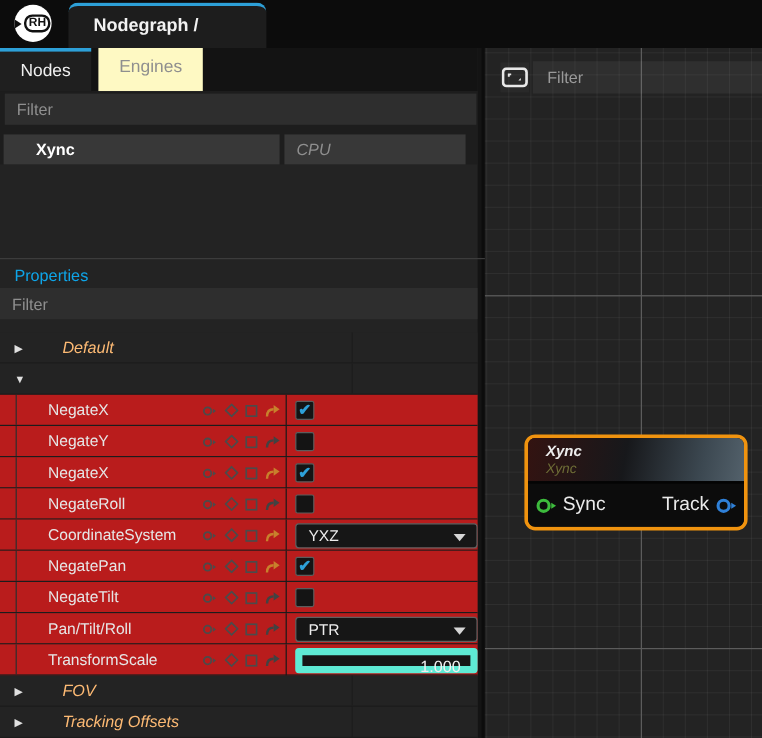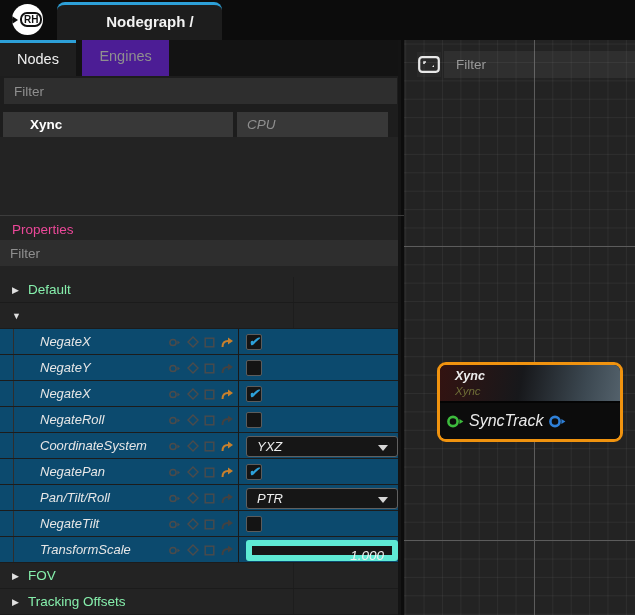--- a/index.html
+++ b/index.html
@@ -1,50 +1,50 @@
 <!DOCTYPE html>
 <html><head>
 <meta charset="utf-8">
 <style>
   html,body{margin:0;padding:0;background:#0c0c0c;}
   *{box-sizing:border-box;font-family:"Liberation Sans",sans-serif;}
   .app{position:relative;width:635px;height:615px;background:#0c0c0c;overflow:hidden;}
 
   
-  .titlebar{position:absolute;left:0;top:0;width:635px;height:40px;background:#0c0c0c;text-align:center;}
+  .titlebar{position:absolute;left:0;top:0;width:635px;height:40px;background:#0c0c0c;}
   .logo{position:absolute;left:12px;top:4px;width:31px;height:31px;border-radius:50%;background:#ffffff;overflow:hidden;}
   .logo:before{content:'';position:absolute;left:-3px;top:9.5px;border-top:6px solid transparent;border-bottom:6px solid transparent;border-left:9px solid #0c0c0c;}
   .logo-text{position:absolute;left:8px;top:8px;font-size:10px;font-weight:bold;color:#111;border:2px solid #111;border-radius:7px;padding:0 2px;line-height:11px;}
   .doc-tab{position:absolute;left:57px;top:2px;width:165px;height:38px;background:#1d1d1d;border-top:3px solid #2da0d8;border-radius:8px 8px 0 0;color:#f2f2f2;font-size:15px;font-weight:bold;line-height:34px;padding-left:21px;}
 
   
   .left-panel{position:absolute;left:0;top:40px;width:401px;height:575px;background:#232323;border-right:3px solid #141414;}
   .panel-tabs{position:absolute;left:0;top:0;width:100%;height:36px;background:#131313;}
   .ptab{display:inline-block;height:36px;line-height:33px;padding:0 17px;font-size:14.5px;vertical-align:top;cursor:default;}
   .ptab.active{background:#1f1f1f;border-top:3px solid #2da0d8;color:#f0f0f0;}
-  .ptab.inactive{background:#4c1d95;color:#8f8f8f;margin-left:2px;}
+  .ptab.inactive{background:#fef9c3;color:#8f8f8f;margin-left:2px;}
   .filter-strip{position:absolute;left:0;top:36px;width:100%;height:36px;background:#1d1d1d;}
   input{outline:none;border:none;}
   .filter-input{position:absolute;background:#2e2e2e;color:#dcdcdc;font-size:13.5px;padding:0 10px;}
   .filter-input::placeholder{color:#8f8f8f;}
   .top-filter{left:4px;top:38px;width:393px;height:26px;}
   .node-row{position:absolute;left:0;top:72px;width:398px;height:25px;background:#1d1d1d;}
   .node-row .cell{position:absolute;top:0;height:25px;background:#383838;line-height:25px;}
   .cell-name{left:3px;width:230px;color:#ffffff;font-weight:bold;font-size:13.5px;padding-left:27px;}
   .cell-engine{left:237px;width:151px;color:#8f8f8f;font-style:italic;font-size:13.5px;padding-left:10px;}
-  .props-header{position:absolute;left:0;top:175px;width:478px;height:25px;border-top:1px solid #3c3c3c;color:#ec4899;font-size:13.5px;padding:6px 0 0 12px;}
+  .props-header{position:absolute;left:0;top:175px;width:478px;height:25px;border-top:1px solid #3c3c3c;color:#0ea5e9;font-size:13.5px;padding:6px 0 0 12px;}
   .props-filter{left:0;top:200px;width:398px;height:26px;}
   .prop-tree{position:absolute;left:0;top:237px;width:398px;}
 
   .group-row{position:relative;height:26px;background:#232323;border-bottom:1px solid #1b1b1b;}
   .group-row:after{content:'';position:absolute;left:293px;top:0;bottom:0;width:1px;background:#1d1d1d;}
   .tri{position:absolute;left:12px;top:0;line-height:26px;font-size:9px;color:#e0e0e0;}
-  .group-label{position:absolute;left:28px;top:0;line-height:26px;font-size:13.5px;color:#86efac;}
-
-  .prop-row{position:relative;height:26px;background:#0c4a6e;border-bottom:1px solid #1c1c1c;font-style:italic;}
+  .group-label{position:absolute;left:52px;top:0;line-height:26px;font-size:13.5px;color:#fdba74;font-style:italic;}
+
+  .prop-row{position:relative;height:26px;background:#b91c1c;border-bottom:1px solid #1c1c1c;}
   .prop-row:before{content:'';position:absolute;left:13px;top:0;bottom:0;width:1px;background:#2e2e2e;}
   .prop-label{position:absolute;left:40px;top:0;line-height:26px;font-size:13px;color:#e6e6e6;}
   .icons{position:absolute;left:168px;top:0;height:26px;display:flex;align-items:center;gap:5px;}
   .icons svg{display:block;}
   .value-col{position:absolute;left:238px;top:0;right:0;height:26px;border-left:1px solid #191919;display:flex;align-items:center;padding-left:7px;}
   .checkbox{width:16px;height:16px;background:#141414;border:1px solid #5c5c5c;border-radius:2px;color:#2da0d8;font-size:13px;line-height:14px;text-align:center;font-weight:bold;}
   .dropdown{position:relative;width:152px;height:21px;background:#161616;border:1px solid #606060;border-radius:3px;color:#ececec;font-size:13px;line-height:19px;padding-left:10px;}
   .dropdown .caret{position:absolute;right:9px;top:8px;width:0;height:0;border-left:5px solid transparent;border-right:5px solid transparent;border-top:6px solid #d6d6d6;}
   .numinput{width:152px;height:21px;background:#161616;border:6px solid #5eead4;border-radius:3px;color:#f0f0f0;font-size:13.5px;line-height:19px;text-align:right;padding-right:8px;}
 
@@ -55,21 +55,21 @@
   .major-v{position:absolute;top:0;bottom:0;width:1px;background:#5c5c5c;}
   .major-h{position:absolute;left:0;right:0;height:1px;background:#5c5c5c;}
   .fit-btn{position:absolute;left:13px;top:12px;width:24px;height:25px;display:flex;align-items:center;justify-content:center;background:rgba(255,255,255,0.03);}
   .canvas-filter{position:absolute;left:40px;top:11px;width:210px;height:27px;background:rgba(255,255,255,0.055);color:#cfcfcf;font-size:13.5px;padding:0 12px;}
   .canvas-filter::placeholder{color:#9a9a9a;}
 
   .gnode{position:absolute;left:33px;top:322px;width:186px;height:80px;border:3px solid #f0930f;border-radius:9px;overflow:hidden;background:#0c0c0c;}
   .node-header{height:36px;background:linear-gradient(100deg,#331311 0%,#17181b 45%,#3c4851 80%,#53616b 100%);padding:4px 0 0 15px;}
   .node-title{font-size:12.5px;font-style:italic;font-weight:bold;color:#ededed;line-height:15px;}
   .node-subtitle{font-size:11.5px;font-style:italic;color:#6e6d36;line-height:14px;}
-  .node-body{height:38px;background:#0c0c0c;border-top:2px solid #040404;display:flex;align-items:center;padding:0 6px;font-style:italic;}
+  .node-body{height:38px;background:#0c0c0c;border-top:2px solid #040404;display:flex;justify-content:space-between;align-items:center;padding:0 6px;}
   .port{display:flex;align-items:center;gap:5px;}
   .port-label{font-size:16px;color:#eaeaea;}
 </style>
 </head>
 <body>
 
 <div class="app">
 
   <div class="titlebar">
     <div class="logo">
@@ -227,61 +227,61 @@
             <svg width="14" height="12" viewBox="0 0 14 12">
               <path d="M2.5 11 C2.5 6.5 4.5 5 8 5" fill="none" stroke="#c8802c" stroke-width="2"></path>
               <polygon points="8,1.5 13,5 8,8.5" fill="#c8802c"></polygon>
             </svg>
           </div>
           <div class="value-col">
             <div class="checkbox">✔</div>
           </div>
         </div>
         <div class="prop-row">
+          <span class="prop-label">NegateTilt</span>
+          <div class="icons">
+            <svg width="14" height="11" viewBox="0 0 14 11">
+              <circle cx="5" cy="5.5" r="3.1" fill="none" stroke="#4b4b4b" stroke-width="1.5"></circle>
+              <polygon points="9.4,3.6 12,5.5 9.4,7.4" fill="#4b4b4b"></polygon>
+            </svg>
+            <svg width="12" height="12" viewBox="0 0 12 12">
+              <polygon points="6,1 11,6 6,11 1,6" fill="none" stroke="#4b4b4b" stroke-width="1.4"></polygon>
+            </svg>
+            <svg width="11" height="11" viewBox="0 0 11 11">
+              <rect x="1.2" y="1.2" width="8.6" height="8.6" fill="none" stroke="#4b4b4b" stroke-width="1.4"></rect>
+            </svg>
+            <svg width="14" height="12" viewBox="0 0 14 12">
+              <path d="M2.5 11 C2.5 6.5 4.5 5 8 5" fill="none" stroke="#424242" stroke-width="2"></path>
+              <polygon points="8,1.5 13,5 8,8.5" fill="#424242"></polygon>
+            </svg>
+          </div>
+          <div class="value-col">
+            <div class="checkbox"></div>
+          </div>
+        </div>
+        <div class="prop-row">
           <span class="prop-label">Pan/Tilt/Roll</span>
           <div class="icons">
             <svg width="14" height="11" viewBox="0 0 14 11">
               <circle cx="5" cy="5.5" r="3.1" fill="none" stroke="#4b4b4b" stroke-width="1.5"></circle>
               <polygon points="9.4,3.6 12,5.5 9.4,7.4" fill="#4b4b4b"></polygon>
             </svg>
             <svg width="12" height="12" viewBox="0 0 12 12">
               <polygon points="6,1 11,6 6,11 1,6" fill="none" stroke="#4b4b4b" stroke-width="1.4"></polygon>
             </svg>
             <svg width="11" height="11" viewBox="0 0 11 11">
               <rect x="1.2" y="1.2" width="8.6" height="8.6" fill="none" stroke="#4b4b4b" stroke-width="1.4"></rect>
             </svg>
             <svg width="14" height="12" viewBox="0 0 14 12">
               <path d="M2.5 11 C2.5 6.5 4.5 5 8 5" fill="none" stroke="#424242" stroke-width="2"></path>
               <polygon points="8,1.5 13,5 8,8.5" fill="#424242"></polygon>
             </svg>
           </div>
           <div class="value-col">
             <div class="dropdown"><span>PTR</span><span class="caret"></span></div>
-          </div>
-        </div>
-        <div class="prop-row">
-          <span class="prop-label">NegateTilt</span>
-          <div class="icons">
-            <svg width="14" height="11" viewBox="0 0 14 11">
-              <circle cx="5" cy="5.5" r="3.1" fill="none" stroke="#4b4b4b" stroke-width="1.5"></circle>
-              <polygon points="9.4,3.6 12,5.5 9.4,7.4" fill="#4b4b4b"></polygon>
-            </svg>
-            <svg width="12" height="12" viewBox="0 0 12 12">
-              <polygon points="6,1 11,6 6,11 1,6" fill="none" stroke="#4b4b4b" stroke-width="1.4"></polygon>
-            </svg>
-            <svg width="11" height="11" viewBox="0 0 11 11">
-              <rect x="1.2" y="1.2" width="8.6" height="8.6" fill="none" stroke="#4b4b4b" stroke-width="1.4"></rect>
-            </svg>
-            <svg width="14" height="12" viewBox="0 0 14 12">
-              <path d="M2.5 11 C2.5 6.5 4.5 5 8 5" fill="none" stroke="#424242" stroke-width="2"></path>
-              <polygon points="8,1.5 13,5 8,8.5" fill="#424242"></polygon>
-            </svg>
-          </div>
-          <div class="value-col">
-            <div class="checkbox"></div>
           </div>
         </div>
         <div class="prop-row">
           <span class="prop-label">TransformScale</span>
           <div class="icons">
             <svg width="14" height="11" viewBox="0 0 14 11">
               <circle cx="5" cy="5.5" r="3.1" fill="none" stroke="#4b4b4b" stroke-width="1.5"></circle>
               <polygon points="9.4,3.6 12,5.5 9.4,7.4" fill="#4b4b4b"></polygon>
             </svg>
             <svg width="12" height="12" viewBox="0 0 12 12">

